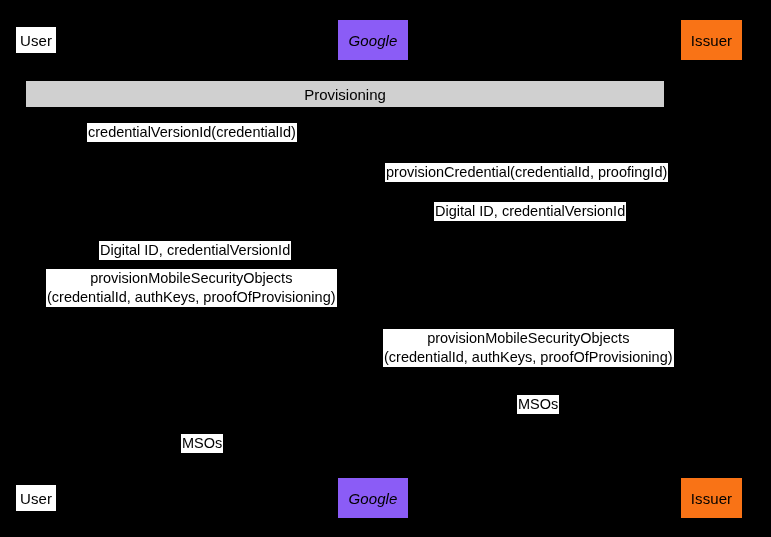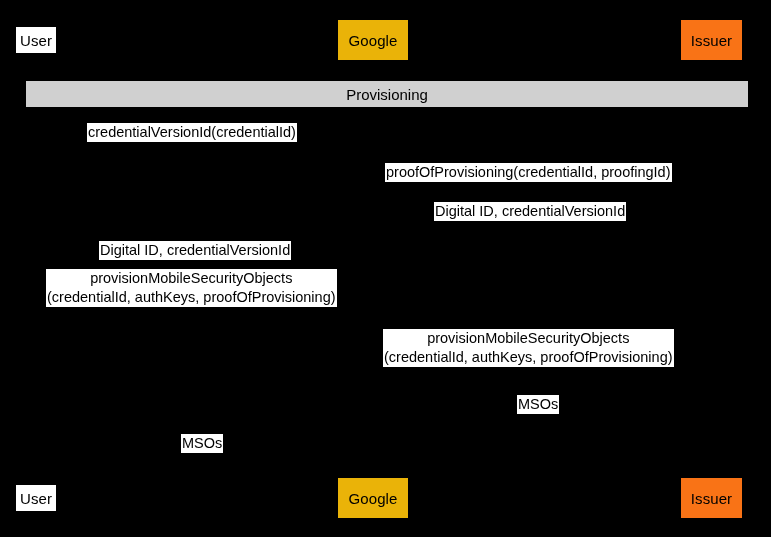--- a/index.html
+++ b/index.html
@@ -30,21 +30,22 @@
     line-height: 1;
     color: #000000;
     white-space: nowrap;
     letter-spacing: 0.1px;
   }
   .actor-box.plain {
     background: #ffffff;
     padding: 0 2px;
   }
   .actor-box.green {
-    background: #eab308;
+    background: #8b5cf6;
+    font-style: italic;
   }
   .actor-box.amber {
     background: #f97316;
   }
 
   
   .lifeline {
     position: absolute;
     width: 1px;
     background: #000000;
@@ -98,39 +99,39 @@
   </div>
 
   <div class="actor-box green" style="left:338px; top:20px; width:70px; height:40px;">
     <span>Google</span>
   </div>
 
   <div class="actor-box amber" style="left:681px; top:20px; width:61px; height:40px;">
     <span>Issuer</span>
   </div>
 
-  <div class="fragment-bar" style="left:26px; top:81px; width:722px; height:26px;">
+  <div class="fragment-bar" style="left:26px; top:81px; width:638px; height:26px;">
     <span>Provisioning</span>
   </div>
 
   <div class="arrow" style="left:35px;  top:146px; width:338px;"></div>
   <div class="arrow" style="left:373px; top:186px; width:338px;"></div>
   <div class="arrow" style="left:373px; top:226px; width:338px;"></div>
   <div class="arrow" style="left:35px;  top:263px; width:338px;"></div>
   <div class="arrow" style="left:35px;  top:310px; width:338px;"></div>
   <div class="arrow" style="left:373px; top:369px; width:338px;"></div>
   <div class="arrow" style="left:373px; top:419px; width:338px;"></div>
   <div class="arrow" style="left:35px;  top:458px; width:338px;"></div>
 
   <div class="msg-label" style="left:87px; top:123px;">
     <span class="msg-line">credentialVersionId(credentialId)</span>
   </div>
 
   <div class="msg-label" style="left:385px; top:163px;">
-    <span class="msg-line">proofOfProvisioning(credentialId, proofingId)</span>
+    <span class="msg-line">provisionCredential(credentialId, proofingId)</span>
   </div>
 
   <div class="msg-label" style="left:434px; top:202px;">
     <span class="msg-line">Digital ID, credentialVersionId</span>
   </div>
 
   <div class="msg-label" style="left:99px; top:241px;">
     <span class="msg-line">Digital ID, credentialVersionId</span>
   </div>
 

